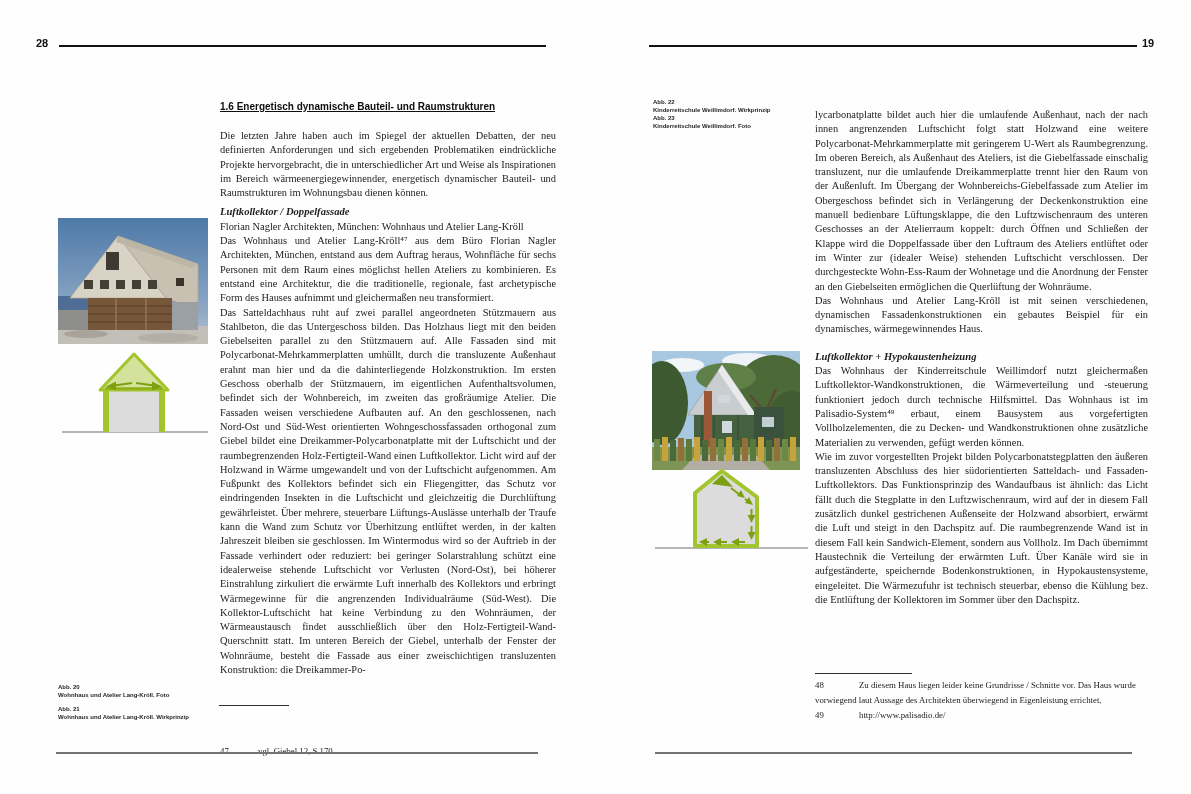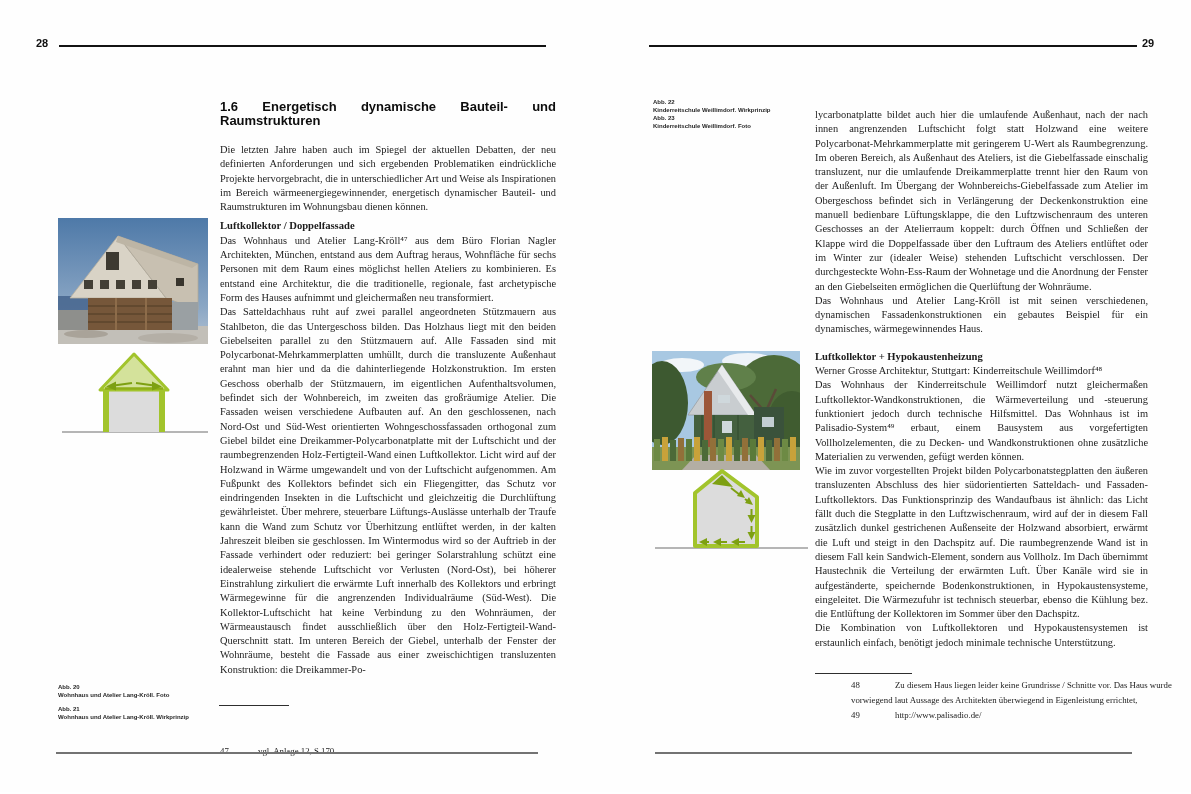--- a/index.html
+++ b/index.html
@@ -6,23 +6,23 @@
   .spread{position:relative;width:1191px;height:792px;background:#fefefef9;
     font-family:"Liberation Serif",serif;color:#1c1c1c;overflow:hidden;}
 
   .pageno{position:absolute;font-family:"Liberation Sans",sans-serif;
     font-weight:bold;font-size:11px;color:#111;}
   .rule{position:absolute;height:2px;background:#131313;}
   .rule.bottom{background:#737373;height:2px;}
 
   .textcol{position:absolute;text-align:justify;font-size:10.4px;line-height:14.3px;
     overflow:hidden;hyphens:auto;-webkit-hyphens:auto;}
-  .textcol h1{font-family:"Liberation Sans",sans-serif;font-size:13px;line-height:14px;
-    margin:0 0 15px 0;color:#0d0d0d;}
-  .textcol h2{font-size:10.6px;line-height:14.3px;margin:0;font-weight:bold;}
+  .textcol h1{font-family:"Liberation Sans",sans-serif;font-size:10px;line-height:14px;
+    margin:0 0 15px 0;color:#0d0d0d;text-decoration:underline;}
+  .textcol h2{font-size:10.6px;line-height:14.3px;margin:0;font-weight:bold;font-style:italic;}
   .textcol h2.gap-sm{margin-top:5px;}
   .textcol h2.gap-lg{margin-top:13px;}
   .textcol p{margin:0;}
 
   .footnote{position:absolute;font-size:8.8px;line-height:15px;text-align:left;}
   .fn-entry{margin:0;}
   .fn-num{display:inline-block;width:44px;}
   .fn-rule{position:absolute;height:1px;background:#2e2e2e;}
 
   .caption{position:absolute;font-family:"Liberation Sans",sans-serif;font-size:6px;
@@ -35,21 +35,21 @@
   .figure svg{display:block;}
 </style>
 </head>
 <body>
 
 <div class="spread">
 
   <div class="pageno" style="left:36px;top:37px;">28</div>
   <div class="rule" style="left:59px;top:45px;width:487px;"></div>
   <div class="rule" style="left:649px;top:45px;width:488px;"></div>
-  <div class="pageno" style="left:1142px;top:37px;">29</div>
+  <div class="pageno" style="left:1142px;top:37px;">19</div>
 
   <div class="figure" style="left:58px;top:218px;">
     <svg width="150" height="126" viewBox="0 0 150 126">
       <defs>
         <linearGradient id="sky1" x1="0" y1="0" x2="0" y2="1">
           <stop offset="0" stop-color="#4e79a8"></stop>
             <stop offset="0.7" stop-color="#8aa6c4"></stop>
             <stop offset="1" stop-color="#b3c2d2"></stop>
         </linearGradient>
       </defs>
@@ -104,27 +104,28 @@
     <div class="cap-block">
       <span class="cap-label">Abb. 21</span>
       <span class="cap-text">Wohnhaus und Atelier Lang-Kröll. Wirkprinzip</span>
     </div>
   </div>
 
   <div class="textcol" style="left:220px;top:100px;width:336px;height:606px;">
     <h1>1.6 Energetisch dynamische Bauteil- und Raumstrukturen</h1>
     <p>Die letzten Jahre haben auch im Spiegel der aktuellen Debatten, der neu definierten Anforderungen und sich ergebenden Problematiken eindrückliche Projekte hervorgebracht, die in unterschiedlicher Art und Weise als Inspirationen im Bereich wärmeenergiegewinnender, energetisch dynamischer Bauteil- und Raumstrukturen im Wohnungsbau dienen können.</p>
     <h2 class="gap-sm">Luftkollektor / Doppelfassade</h2>
+    <p>Florian Nagler Architekten, München: Wohnhaus und Atelier Lang-Kröll</p>
     <p>Das Wohnhaus und Atelier Lang-Kröll⁴⁷ aus dem Büro Florian Nagler Architekten, München, entstand aus dem Auftrag heraus, Wohnfläche für sechs Personen mit dem Raum eines möglichst hellen Ateliers zu kombinieren. Es entstand eine Architektur, die die traditionelle, regionale, fast archetypische Form des Hauses aufnimmt und gleichermaßen neu transformiert.</p>
     <p>Das Satteldachhaus ruht auf zwei parallel angeordneten Stützmauern aus Stahlbeton, die das Untergeschoss bilden. Das Holzhaus liegt mit den beiden Giebelseiten parallel zu den Stützmauern auf. Alle Fassaden sind mit Polycarbonat-Mehrkammerplatten umhüllt, durch die transluzente Außenhaut erahnt man hier und da die dahinterliegende Holzkonstruktion. Im ersten Geschoss oberhalb der Stützmauern, im eigentlichen Aufenthaltsvolumen, befindet sich der Wohnbereich, im zweiten das großräumige Atelier. Die Fassaden weisen verschiedene Aufbauten auf. An den geschlossenen, nach Nord-Ost und Süd-West orientierten Wohngeschossfassaden orthogonal zum Giebel bildet eine Dreikammer-Polycarbonatplatte mit der Luftschicht und der raumbegrenzenden Holz-Fertigteil-Wand einen Luftkollektor. Licht wird auf der Holzwand in Wärme umgewandelt und von der Luftschicht aufgenommen. Am Fußpunkt des Kollektors befindet sich ein Fliegengitter, das Schutz vor eindringenden Insekten in die Luftschicht und gleichzeitig die Durchlüftung gewährleistet. Über mehrere, steuerbare Lüftungs-Auslässe unterhalb der Traufe kann die Wand zum Schutz vor Überhitzung entlüftet werden, in der kalten Jahreszeit bleiben sie geschlossen. Im Wintermodus wird so der Auftrieb in der Fassade verhindert oder reduziert: bei geringer Solarstrahlung schützt eine idealerweise stehende Luftschicht vor Verlusten (Nord-Ost), bei höherer Einstrahlung zirkuliert die erwärmte Luft innerhalb des Kollektors und erbringt Wärmegewinne für die angrenzenden Individualräume (Süd-West). Die Kollektor-Luftschicht hat keine Verbindung zu den Wohnräumen, der Wärmeaustausch findet ausschließlich über den Holz-Fertigteil-Wand-Querschnitt statt. Im unteren Bereich der Giebel, unterhalb der Fenster der Wohnräume, besteht die Fassade aus einer zweischichtigen transluzenten Konstruktion: die Dreikammer-Po-</p>
   </div>
 
   <div class="fn-rule" style="left:219px;top:705px;width:70px;"></div>
   <div class="footnote" style="left:220px;top:708px;width:336px;">
-    <p class="fn-entry"><span class="fn-num" style="width:38px;margin-top:36px;">47</span><span>vgl. Anlage 12, S.170</span></p>
+    <p class="fn-entry"><span class="fn-num" style="width:38px;margin-top:36px;">47</span><span>vgl. Giebel 12, S.170</span></p>
   </div>
 
   <div class="caption" style="left:653px;top:99px;">
     <div class="cap-block" style="margin-bottom:1px;">
       <span class="cap-label">Abb. 22</span>
       <span class="cap-text">Kinderreitschule Weillimdorf. Wirkprinzip</span>
     </div>
     <div class="cap-block">
       <span class="cap-label">Abb. 23</span>
       <span class="cap-text">Kinderreitschule Weillimdorf. Foto</span>
@@ -203,28 +204,26 @@
         <line x1="54" y1="74" x2="50" y2="74"></line>
           <polygon points="44,74 52,70 52,78" stroke="none"></polygon>
       </g>
     </svg>
   </div>
 
   <div class="textcol" style="left:815px;top:108px;width:333px;height:566px;">
     <p>lycarbonatplatte bildet auch hier die umlaufende Außenhaut, nach der nach innen angrenzenden Luftschicht folgt statt Holzwand eine weitere Polycarbonat-Mehrkammerplatte mit geringerem U-Wert als Raumbegrenzung. Im oberen Bereich, als Außenhaut des Ateliers, ist die Giebelfassade einschalig transluzent, nur die umlaufende Dreikammerplatte trennt hier den Raum von der Außenluft. Im Übergang der Wohnbereichs-Giebelfassade zum Atelier im Obergeschoss befindet sich in Verlängerung der Deckenkonstruktion eine manuell bedienbare Lüftungsklappe, die den Luftzwischenraum des unteren Geschosses an der Atelierraum koppelt: durch Öffnen und Schließen der Klappe wird die Doppelfassade über den Luftraum des Ateliers entlüftet oder im Winter zur (idealer Weise) stehenden Luftschicht verschlossen. Der durchgesteckte Wohn-Ess-Raum der Wohnetage und die Anordnung der Fenster an den Giebelseiten ermöglichen die Querlüftung der Wohnräume.</p>
     <p>Das Wohnhaus und Atelier Lang-Kröll ist mit seinen verschiedenen, dynamischen Fassadenkonstruktionen ein gebautes Beispiel für ein dynamisches, wärmegewinnendes Haus.</p>
     <h2 class="gap-lg">Luftkollektor + Hypokaustenheizung</h2>
-    <p>Werner Grosse Architektur, Stuttgart: Kinderreitschule Weillimdorf⁴⁸</p>
     <p>Das Wohnhaus der Kinderreitschule Weillimdorf nutzt gleichermaßen Luftkollektor-Wandkonstruktionen, die Wärmeverteilung und -steuerung funktioniert jedoch durch technische Hilfsmittel. Das Wohnhaus ist im Palisadio-System⁴⁹ erbaut, einem Bausystem aus vorgefertigten Vollholzelementen, die zu Decken- und Wandkonstruktionen ohne zusätzliche Materialien zu verwenden, gefügt werden können.</p>
     <p>Wie im zuvor vorgestellten Projekt bilden Polycarbonatstegplatten den äußeren transluzenten Abschluss des hier südorientierten Satteldach- und Fassaden-Luftkollektors. Das Funktionsprinzip des Wandaufbaus ist ähnlich: das Licht fällt duch die Stegplatte in den Luftzwischenraum, wird auf der in diesem Fall zusätzlich dunkel gestrichenen Außenseite der Holzwand absorbiert, erwärmt die Luft und steigt in den Dachspitz auf. Die raumbegrenzende Wand ist in diesem Fall kein Sandwich-Element, sondern aus Vollholz. Im Dach übernimmt Haustechnik die Verteilung der erwärmten Luft. Über Kanäle wird sie in aufgeständerte, speichernde Bodenkonstruktionen, in Hypokaustensysteme, eingeleitet. Die Wärmezufuhr ist technisch steuerbar, ebenso die Kühlung bez. die Entlüftung der Kollektoren im Sommer über den Dachspitz.</p>
-    <p>Die Kombination von Luftkollektoren und Hypokaustensystemen ist erstaunlich einfach, benötigt jedoch minimale technische Unterstützung.</p>
   </div>
 
   <div class="fn-rule" style="left:815px;top:673px;width:97px;"></div>
-  <div class="footnote" style="left:815px;top:678px;width:333px;margin-left:36px;">
+  <div class="footnote" style="left:815px;top:678px;width:333px;">
     <p class="fn-entry"><span class="fn-num">48</span><span>Zu diesem Haus liegen leider keine Grundrisse / Schnitte vor. Das Haus wurde vorwiegend laut Aussage des Architekten überwiegend in Eigenleistung errichtet,</span></p>
     <p class="fn-entry"><span class="fn-num">49</span><span>http://www.palisadio.de/</span></p>
   </div>
 
   <div class="rule bottom" style="left:56px;top:752px;width:482px;"></div>
   <div class="rule bottom" style="left:655px;top:752px;width:477px;"></div>
 
 </div>
 
 </body></html>

